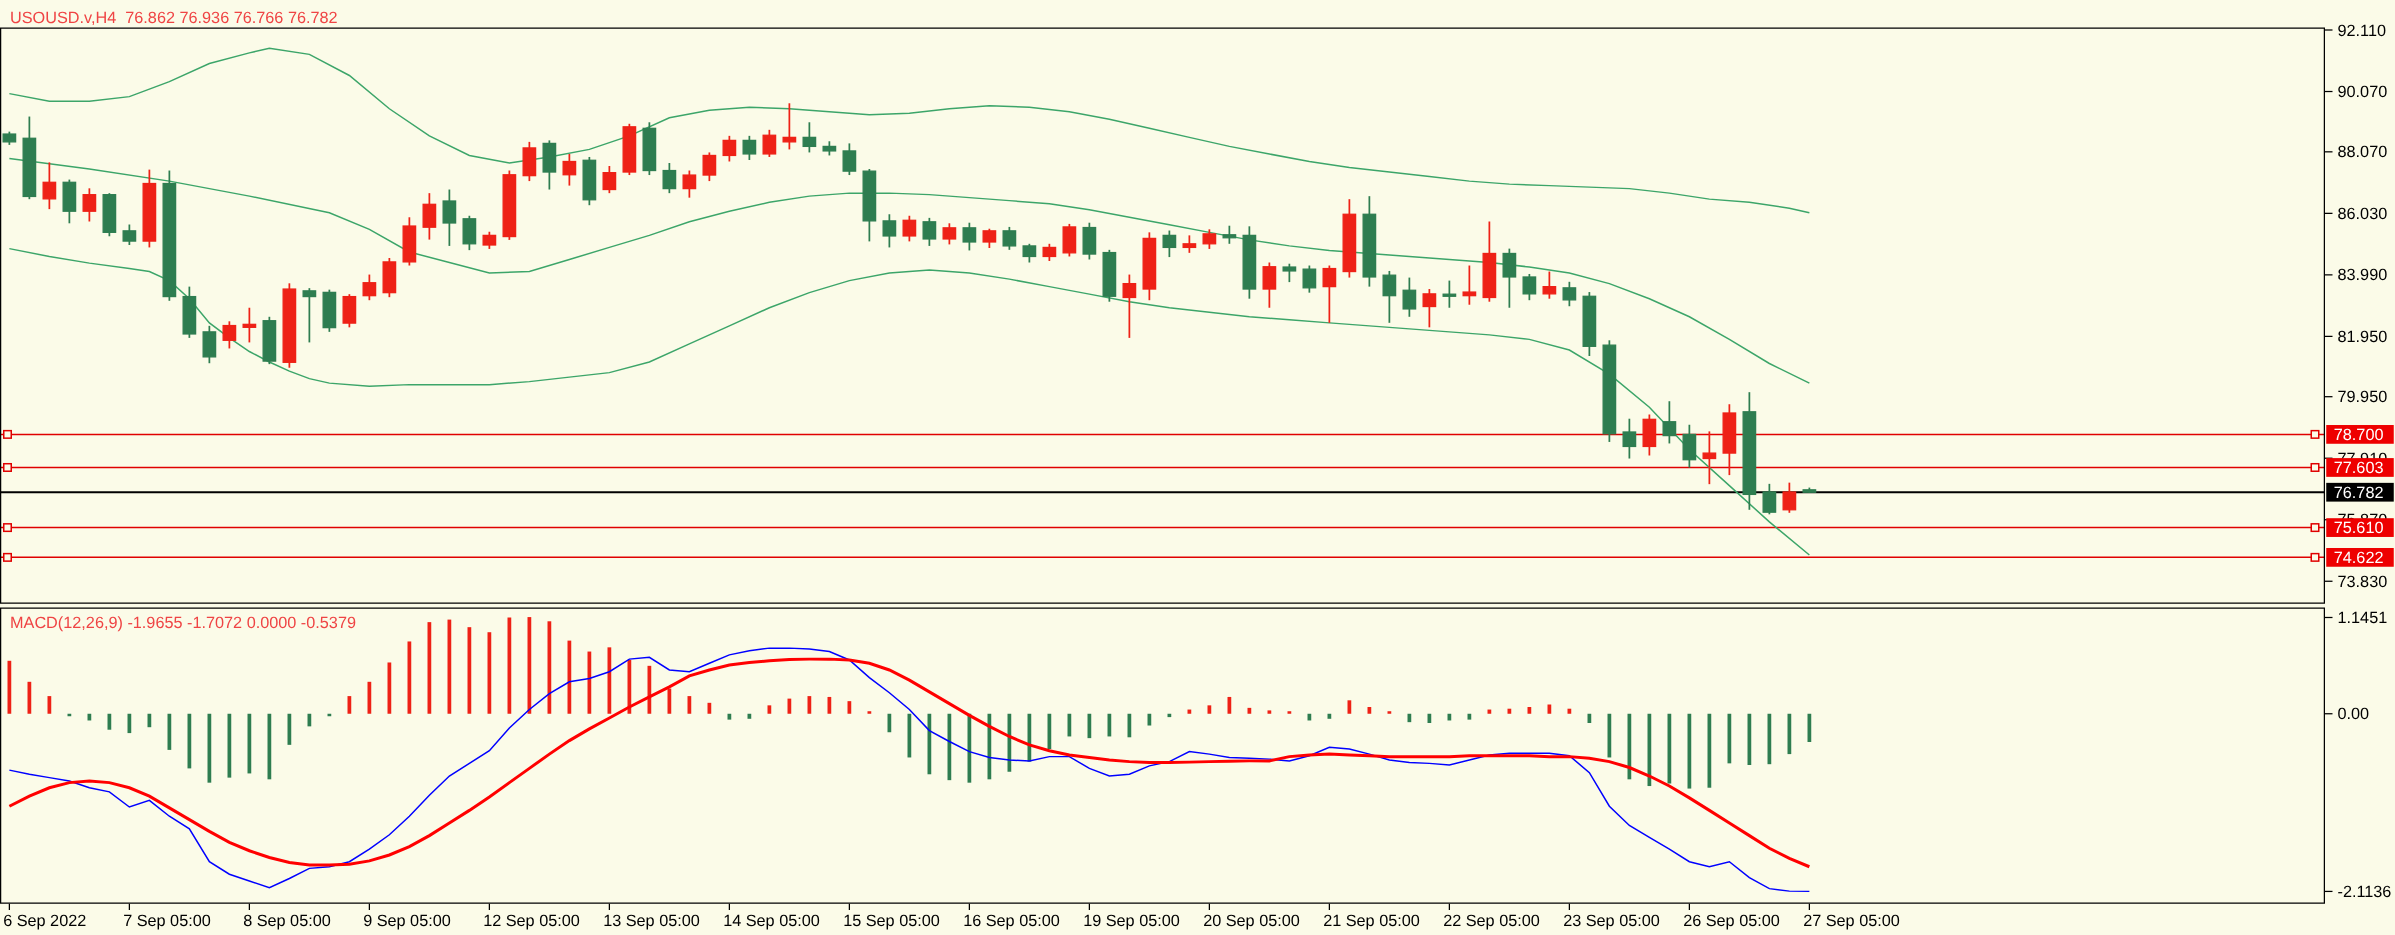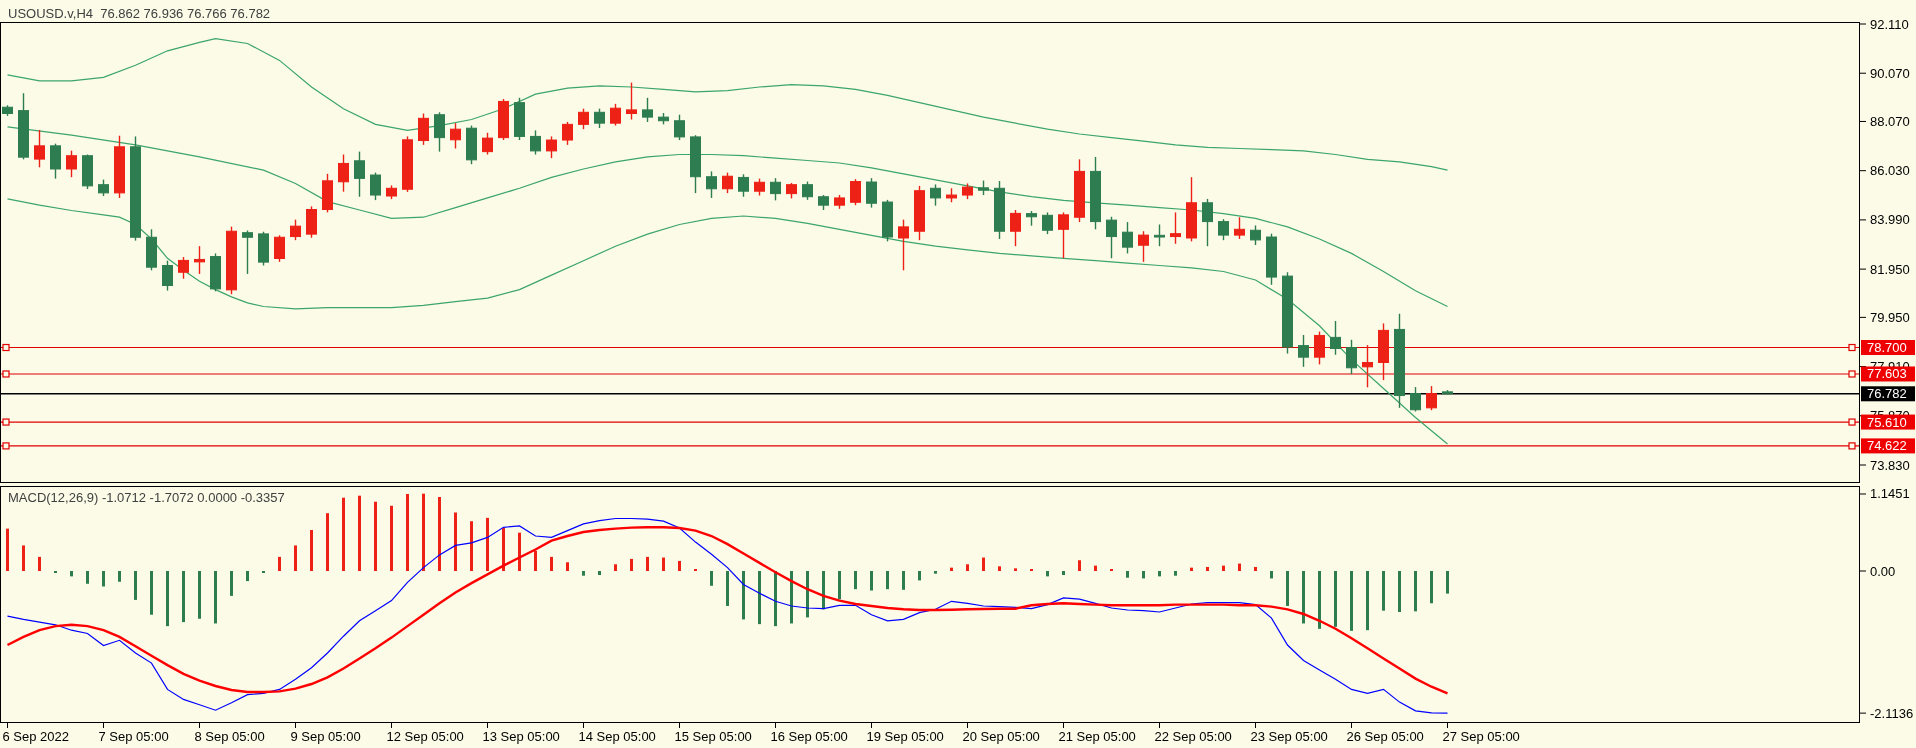--- a/index.html
+++ b/index.html
@@ -3,21 +3,21 @@
 <meta charset="utf-8">
 <style>
   html,body{margin:0;padding:0;}
   body{
     width:1916px;height:748px;overflow:hidden;position:relative;
     background:#FBFBE8;
     font-family:"Liberation Sans", sans-serif;
   }
   #chart-svg{position:absolute;left:0;top:0;}
   .overlay{
-    position:absolute;color:#404040;font-size:13px;line-height:15px;
+    position:absolute;color:#ef4444;font-size:13px;line-height:15px;
     white-space:pre;user-select:none;
   }
   #chart-title{left:8px;top:6px;}
   #macd-label{left:8px;top:490px;}
 </style>
 </head>
 <body>
 
 <svg id="chart-svg" width="1916" height="748">
     <rect x="0" y="0" width="1916" height="748" fill="#FBFBE8"></rect>
@@ -387,13 +387,13 @@
       <text x="1154.5" y="741">22 Sep 05:00</text>
       <line x1="1255.5" y1="723" x2="1255.5" y2="728" stroke="#000000" stroke-width="1"></line>
       <text x="1250.5" y="741">23 Sep 05:00</text>
       <line x1="1351.5" y1="723" x2="1351.5" y2="728" stroke="#000000" stroke-width="1"></line>
       <text x="1346.5" y="741">26 Sep 05:00</text>
       <line x1="1447.5" y1="723" x2="1447.5" y2="728" stroke="#000000" stroke-width="1"></line>
       <text x="1442.5" y="741">27 Sep 05:00</text>
     </g>
   </svg>
 <div class="overlay" id="chart-title">USOUSD.v,H4  76.862 76.936 76.766 76.782</div>
-<div class="overlay" id="macd-label">MACD(12,26,9) -1.0712 -1.7072 0.0000 -0.3357</div>
+<div class="overlay" id="macd-label">MACD(12,26,9) -1.9655 -1.7072 0.0000 -0.5379</div>
 
 </body></html>

